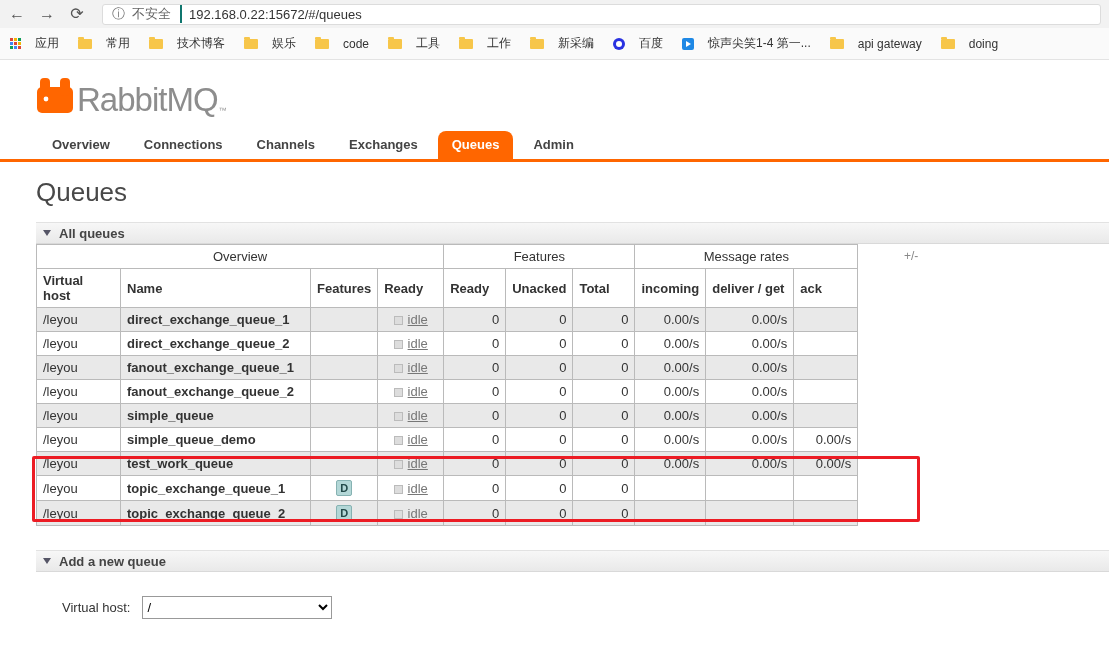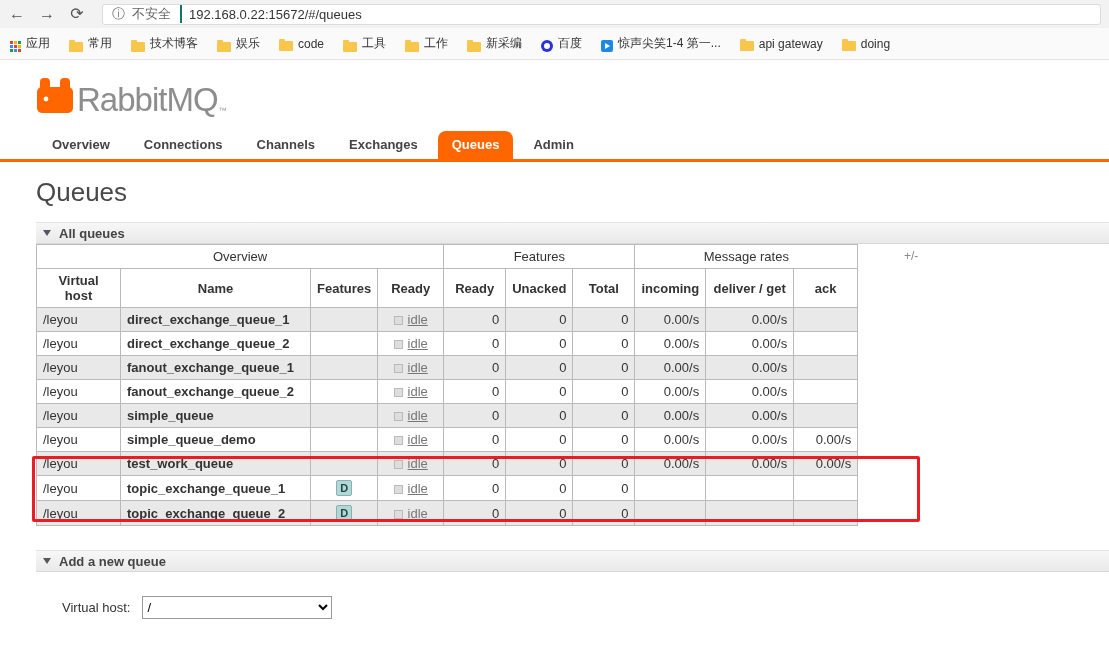--- a/index.html
+++ b/index.html
@@ -22,21 +22,21 @@
   }
   .info-glyph { color:#777; font-size:13px; }
   .sec-label { color:#666; padding-right:9px; border-right:2px solid #0f766e; }
   .url-text { color:#333; }
 
   .bookmarks-bar {
     height:32px; background:#fafafa; border-bottom:1px solid #e3e3e3;
     display:flex; align-items:center; gap:19px; padding:0 10px;
     font-size:12px; color:#333; white-space:nowrap; overflow:hidden;
   }
-  .bookmark { display:flex; align-items:flex-end; gap:5px; cursor:pointer; }
+  .bookmark { display:flex; align-items:center; gap:14px; cursor:pointer; }
   .bm-icon { flex:none; display:inline-block; }
   .bm-icon.folder { width:14px; height:10px; background:#f7c64a; border-radius:1px; position:relative; }
   .bm-icon.folder::before { content:""; position:absolute; top:-2px; left:0; width:6px; height:2px; background:#f7c64a; border-radius:1px 1px 0 0; }
   .bm-icon.apps-grid { display:grid; grid-template-columns:repeat(3,3px); grid-gap:1px; }
   .bm-icon.apps-grid i { width:3px; height:3px; background:#888; }
   .bm-icon.apps-grid i:nth-child(4n+1){ background:#db4437; }
   .bm-icon.apps-grid i:nth-child(4n+2){ background:#f4b400; }
   .bm-icon.apps-grid i:nth-child(4n+3){ background:#0f9d58; }
   .bm-icon.apps-grid i:nth-child(4n+4){ background:#4285f4; }
   .bm-icon.site-baidu { width:12px; height:12px; border-radius:50%; background:#2932e1; position:relative; }
@@ -70,21 +70,21 @@
 
   .filter-row { margin:11px 0 11px 40px; display:flex; align-items:center; gap:6px; font-size:13px; color:#333; }
   .filter-input { width:168px; height:19px; border:1px solid #ccc; padding:0 4px; font-size:12px; }
   .regex-cb { margin-left:8px; width:12px; height:12px; }
   .help-link { color:#888; cursor:pointer; }
 
   .table-wrap { position:relative; margin-left:36px; width:900px; }
   table.queues-table { border-collapse:collapse; font-size:13px; table-layout:fixed; }
   .queues-table th, .queues-table td { border:1px solid #bababa; padding:4px 6px; height:24px; overflow:hidden; }
   .group-th { font-weight:normal; text-align:center; color:#333; background:#fff; }
-  .col-th { font-weight:bold; text-align:center; background:#fff; }
+  .col-th { font-weight:bold; text-align:left; background:#fff; }
   .c-vhost{width:84px;} .c-name{width:190px;} .c-features{width:62px;} .c-state{width:66px;}
   .c-ready{width:62px;} .c-unacked{width:66px;} .c-total{width:62px;}
   .c-incoming{width:70px;} .c-deliver{width:88px;} .c-ack{width:64px;}
   td.c-name { font-weight:bold; }
   td.num { text-align:right; }
   tr.stripe td { background:#e9e9e9; }
   td.c-features { text-align:center; }
   .badge { display:inline-block; min-width:9px; text-align:center; padding:0 3px; background:#b3d7d7; border:1px solid #86b2b2; color:#234a4a; font-size:11px; font-weight:bold; border-radius:2px; line-height:14px; }
   td.c-state { text-align:center; white-space:nowrap; }
   .state-box { display:inline-block; width:9px; height:9px; background:#ddd; border:1px solid #bbb; margin-right:5px; vertical-align:-1px; }

